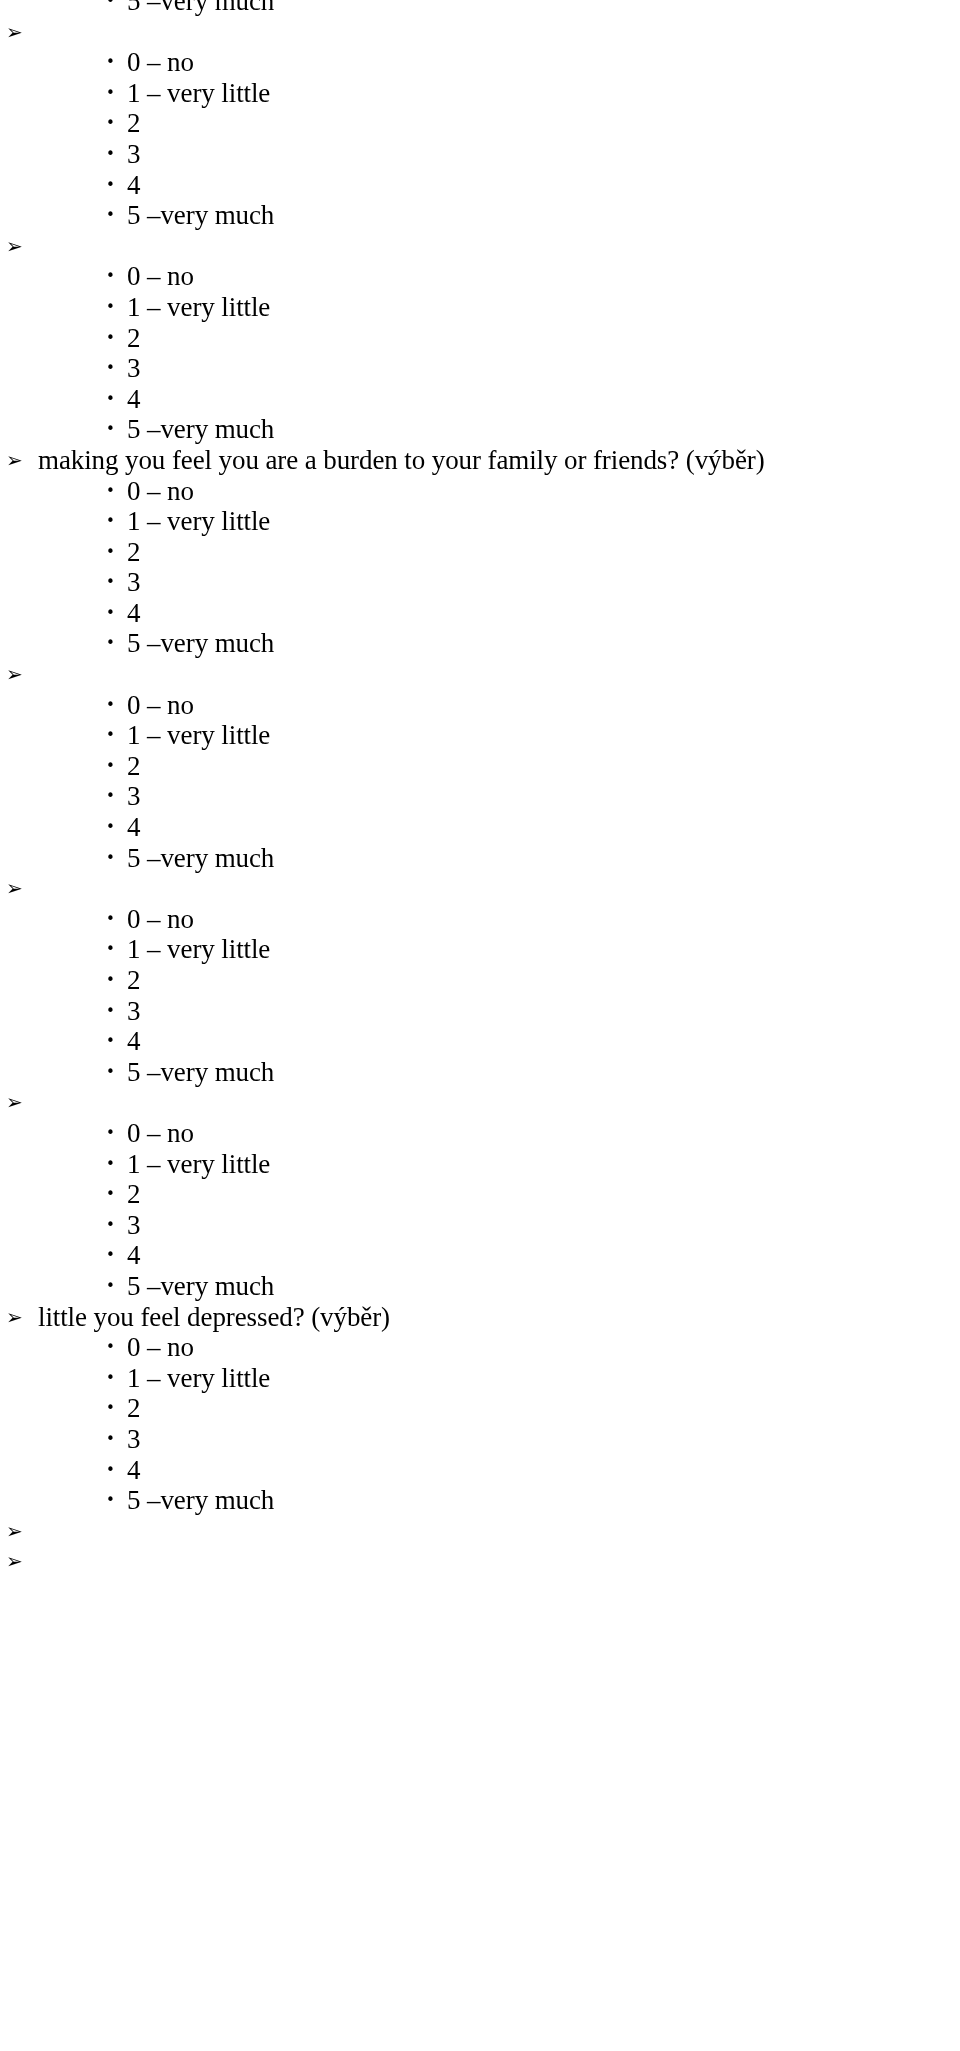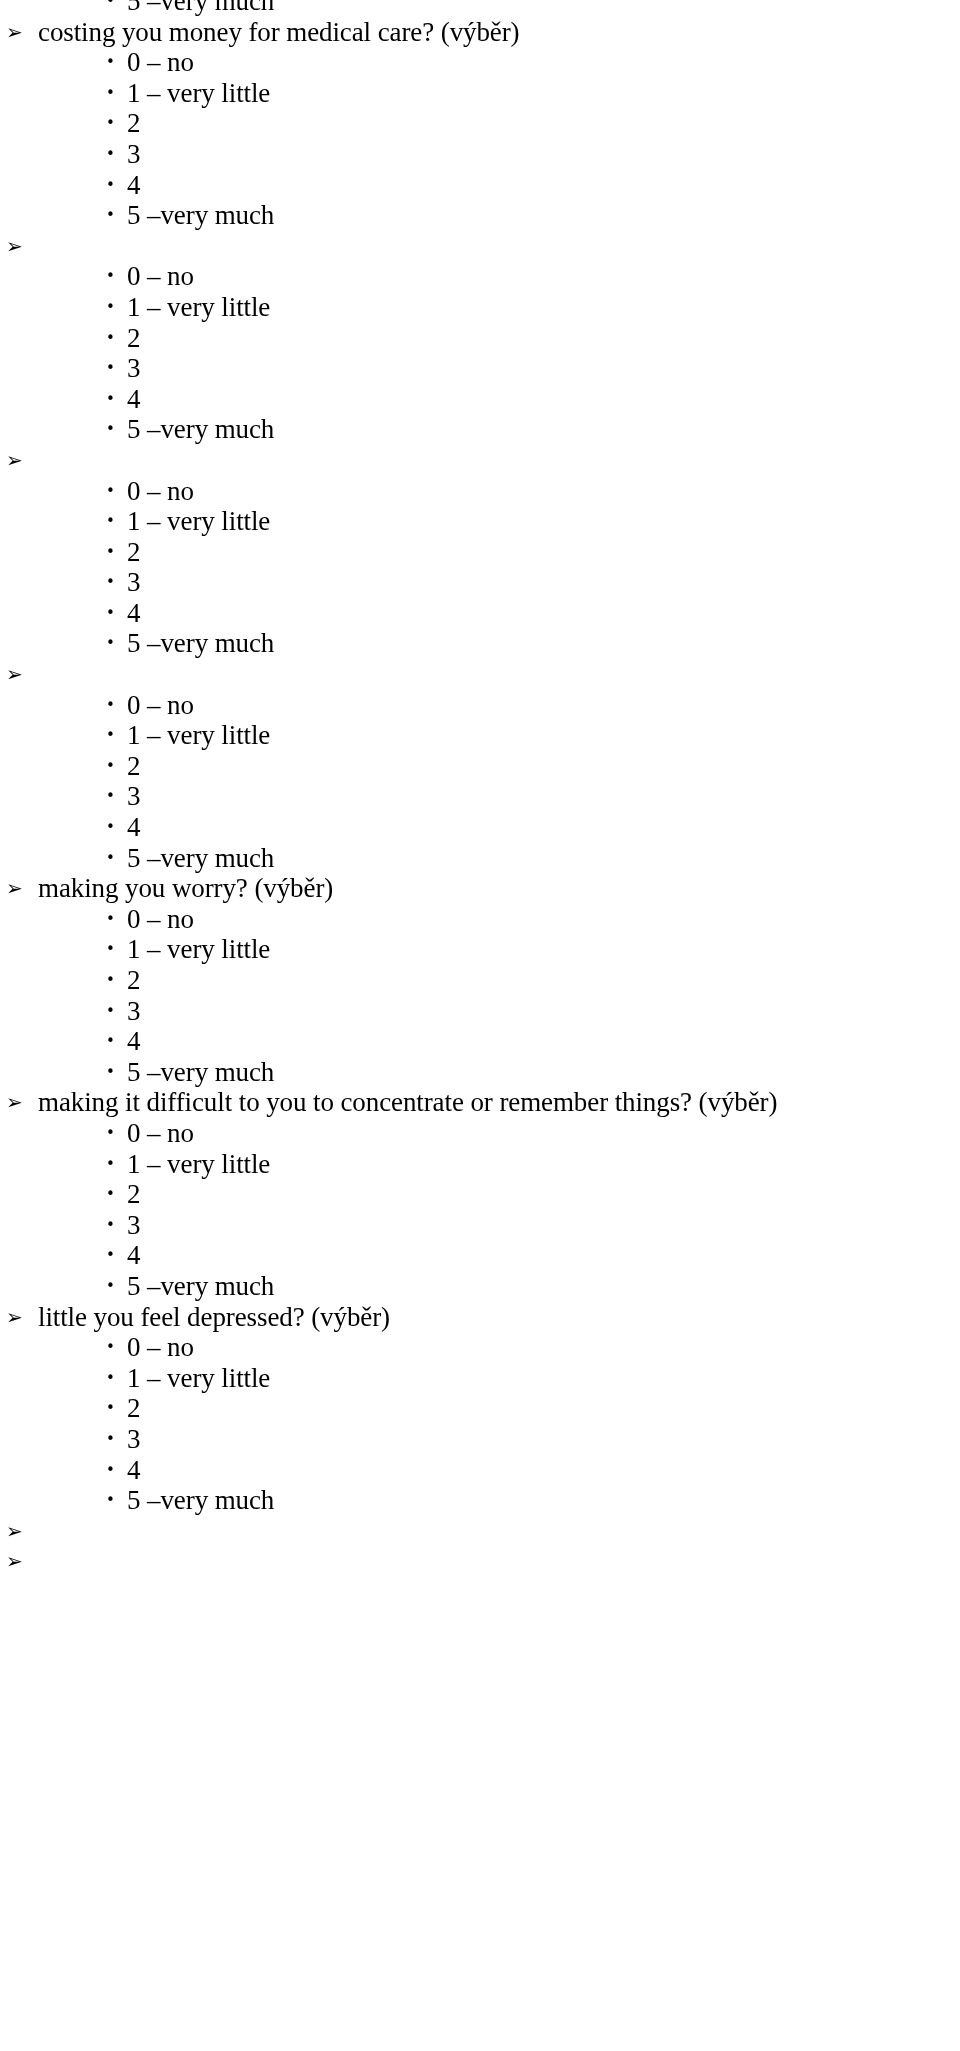--- a/index.html
+++ b/index.html
@@ -73,21 +73,35 @@
   .txt {
     display: inline;
   }
 </style>
 </head>
 <body>
 
 <div id="page">
   <div class="doc-body" id="doc-body">
       <div class="o-line"><span class="dot-bullet">•</span><span class="txt">5 –very much</span></div>
-      <div class="q-line"><span class="arrow-bullet">➢</span><span class="txt">costing you money for medical care? (výběr)</span></div>
+      <div class="q-line"><span class="arrow-bullet">➢</span></div>
+      <div class="o-line"><span class="dot-bullet">•</span><span class="txt">0 – no</span></div>
+      <div class="o-line"><span class="dot-bullet">•</span><span class="txt">1 – very little</span></div>
+      <div class="o-line"><span class="dot-bullet">•</span><span class="txt">2</span></div>
+      <div class="o-line"><span class="dot-bullet">•</span><span class="txt">3</span></div>
+      <div class="o-line"><span class="dot-bullet">•</span><span class="txt">4</span></div>
+      <div class="o-line"><span class="dot-bullet">•</span><span class="txt">5 –very much</span></div>
+      <div class="q-line"><span class="arrow-bullet">➢</span></div>
+      <div class="o-line"><span class="dot-bullet">•</span><span class="txt">0 – no</span></div>
+      <div class="o-line"><span class="dot-bullet">•</span><span class="txt">1 – very little</span></div>
+      <div class="o-line"><span class="dot-bullet">•</span><span class="txt">2</span></div>
+      <div class="o-line"><span class="dot-bullet">•</span><span class="txt">3</span></div>
+      <div class="o-line"><span class="dot-bullet">•</span><span class="txt">4</span></div>
+      <div class="o-line"><span class="dot-bullet">•</span><span class="txt">5 –very much</span></div>
+      <div class="q-line"><span class="arrow-bullet">➢</span><span class="txt">making you feel you are a burden to your family or friends? (výběr)</span></div>
       <div class="o-line"><span class="dot-bullet">•</span><span class="txt">0 – no</span></div>
       <div class="o-line"><span class="dot-bullet">•</span><span class="txt">1 – very little</span></div>
       <div class="o-line"><span class="dot-bullet">•</span><span class="txt">2</span></div>
       <div class="o-line"><span class="dot-bullet">•</span><span class="txt">3</span></div>
       <div class="o-line"><span class="dot-bullet">•</span><span class="txt">4</span></div>
       <div class="o-line"><span class="dot-bullet">•</span><span class="txt">5 –very much</span></div>
       <div class="q-line"><span class="arrow-bullet">➢</span></div>
       <div class="o-line"><span class="dot-bullet">•</span><span class="txt">0 – no</span></div>
       <div class="o-line"><span class="dot-bullet">•</span><span class="txt">1 – very little</span></div>
       <div class="o-line"><span class="dot-bullet">•</span><span class="txt">2</span></div>
@@ -101,34 +115,20 @@
       <div class="o-line"><span class="dot-bullet">•</span><span class="txt">3</span></div>
       <div class="o-line"><span class="dot-bullet">•</span><span class="txt">4</span></div>
       <div class="o-line"><span class="dot-bullet">•</span><span class="txt">5 –very much</span></div>
       <div class="q-line"><span class="arrow-bullet">➢</span></div>
       <div class="o-line"><span class="dot-bullet">•</span><span class="txt">0 – no</span></div>
       <div class="o-line"><span class="dot-bullet">•</span><span class="txt">1 – very little</span></div>
       <div class="o-line"><span class="dot-bullet">•</span><span class="txt">2</span></div>
       <div class="o-line"><span class="dot-bullet">•</span><span class="txt">3</span></div>
       <div class="o-line"><span class="dot-bullet">•</span><span class="txt">4</span></div>
       <div class="o-line"><span class="dot-bullet">•</span><span class="txt">5 –very much</span></div>
-      <div class="q-line"><span class="arrow-bullet">➢</span><span class="txt">making you worry? (výběr)</span></div>
-      <div class="o-line"><span class="dot-bullet">•</span><span class="txt">0 – no</span></div>
-      <div class="o-line"><span class="dot-bullet">•</span><span class="txt">1 – very little</span></div>
-      <div class="o-line"><span class="dot-bullet">•</span><span class="txt">2</span></div>
-      <div class="o-line"><span class="dot-bullet">•</span><span class="txt">3</span></div>
-      <div class="o-line"><span class="dot-bullet">•</span><span class="txt">4</span></div>
-      <div class="o-line"><span class="dot-bullet">•</span><span class="txt">5 –very much</span></div>
-      <div class="q-line"><span class="arrow-bullet">➢</span><span class="txt">making it difficult to you to concentrate or remember things? (výběr)</span></div>
-      <div class="o-line"><span class="dot-bullet">•</span><span class="txt">0 – no</span></div>
-      <div class="o-line"><span class="dot-bullet">•</span><span class="txt">1 – very little</span></div>
-      <div class="o-line"><span class="dot-bullet">•</span><span class="txt">2</span></div>
-      <div class="o-line"><span class="dot-bullet">•</span><span class="txt">3</span></div>
-      <div class="o-line"><span class="dot-bullet">•</span><span class="txt">4</span></div>
-      <div class="o-line"><span class="dot-bullet">•</span><span class="txt">5 –very much</span></div>
       <div class="q-line"><span class="arrow-bullet">➢</span><span class="txt">little you feel depressed? (výběr)</span></div>
       <div class="o-line"><span class="dot-bullet">•</span><span class="txt">0 – no</span></div>
       <div class="o-line"><span class="dot-bullet">•</span><span class="txt">1 – very little</span></div>
       <div class="o-line"><span class="dot-bullet">•</span><span class="txt">2</span></div>
       <div class="o-line"><span class="dot-bullet">•</span><span class="txt">3</span></div>
       <div class="o-line"><span class="dot-bullet">•</span><span class="txt">4</span></div>
       <div class="o-line"><span class="dot-bullet">•</span><span class="txt">5 –very much</span></div>
       <div class="q-line"><span class="arrow-bullet">➢</span></div>
       <div class="q-line"><span class="arrow-bullet">➢</span></div>
     </div>

